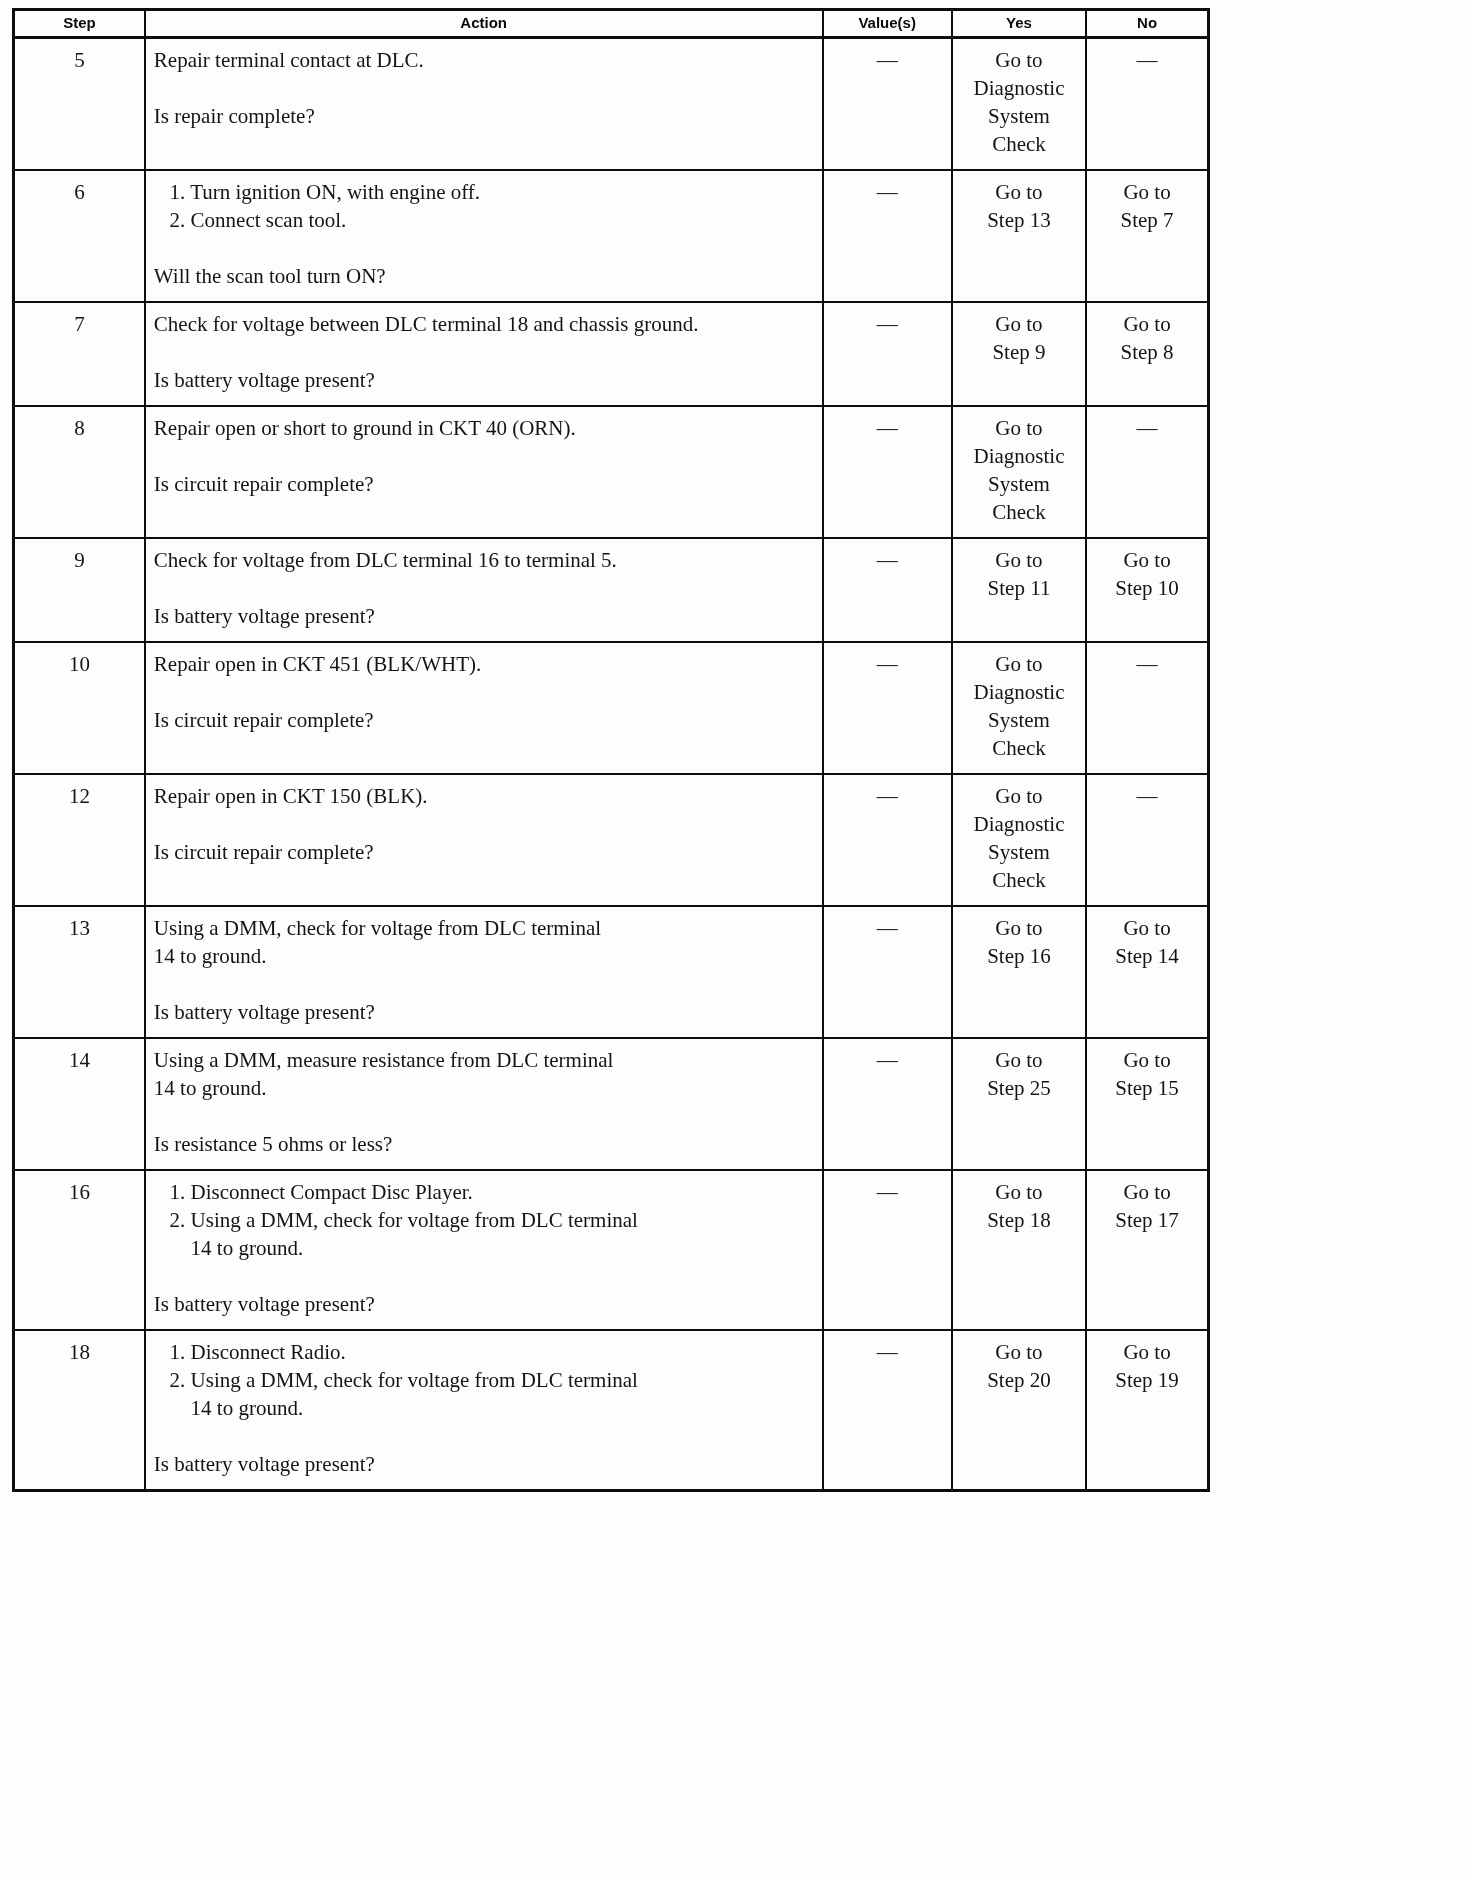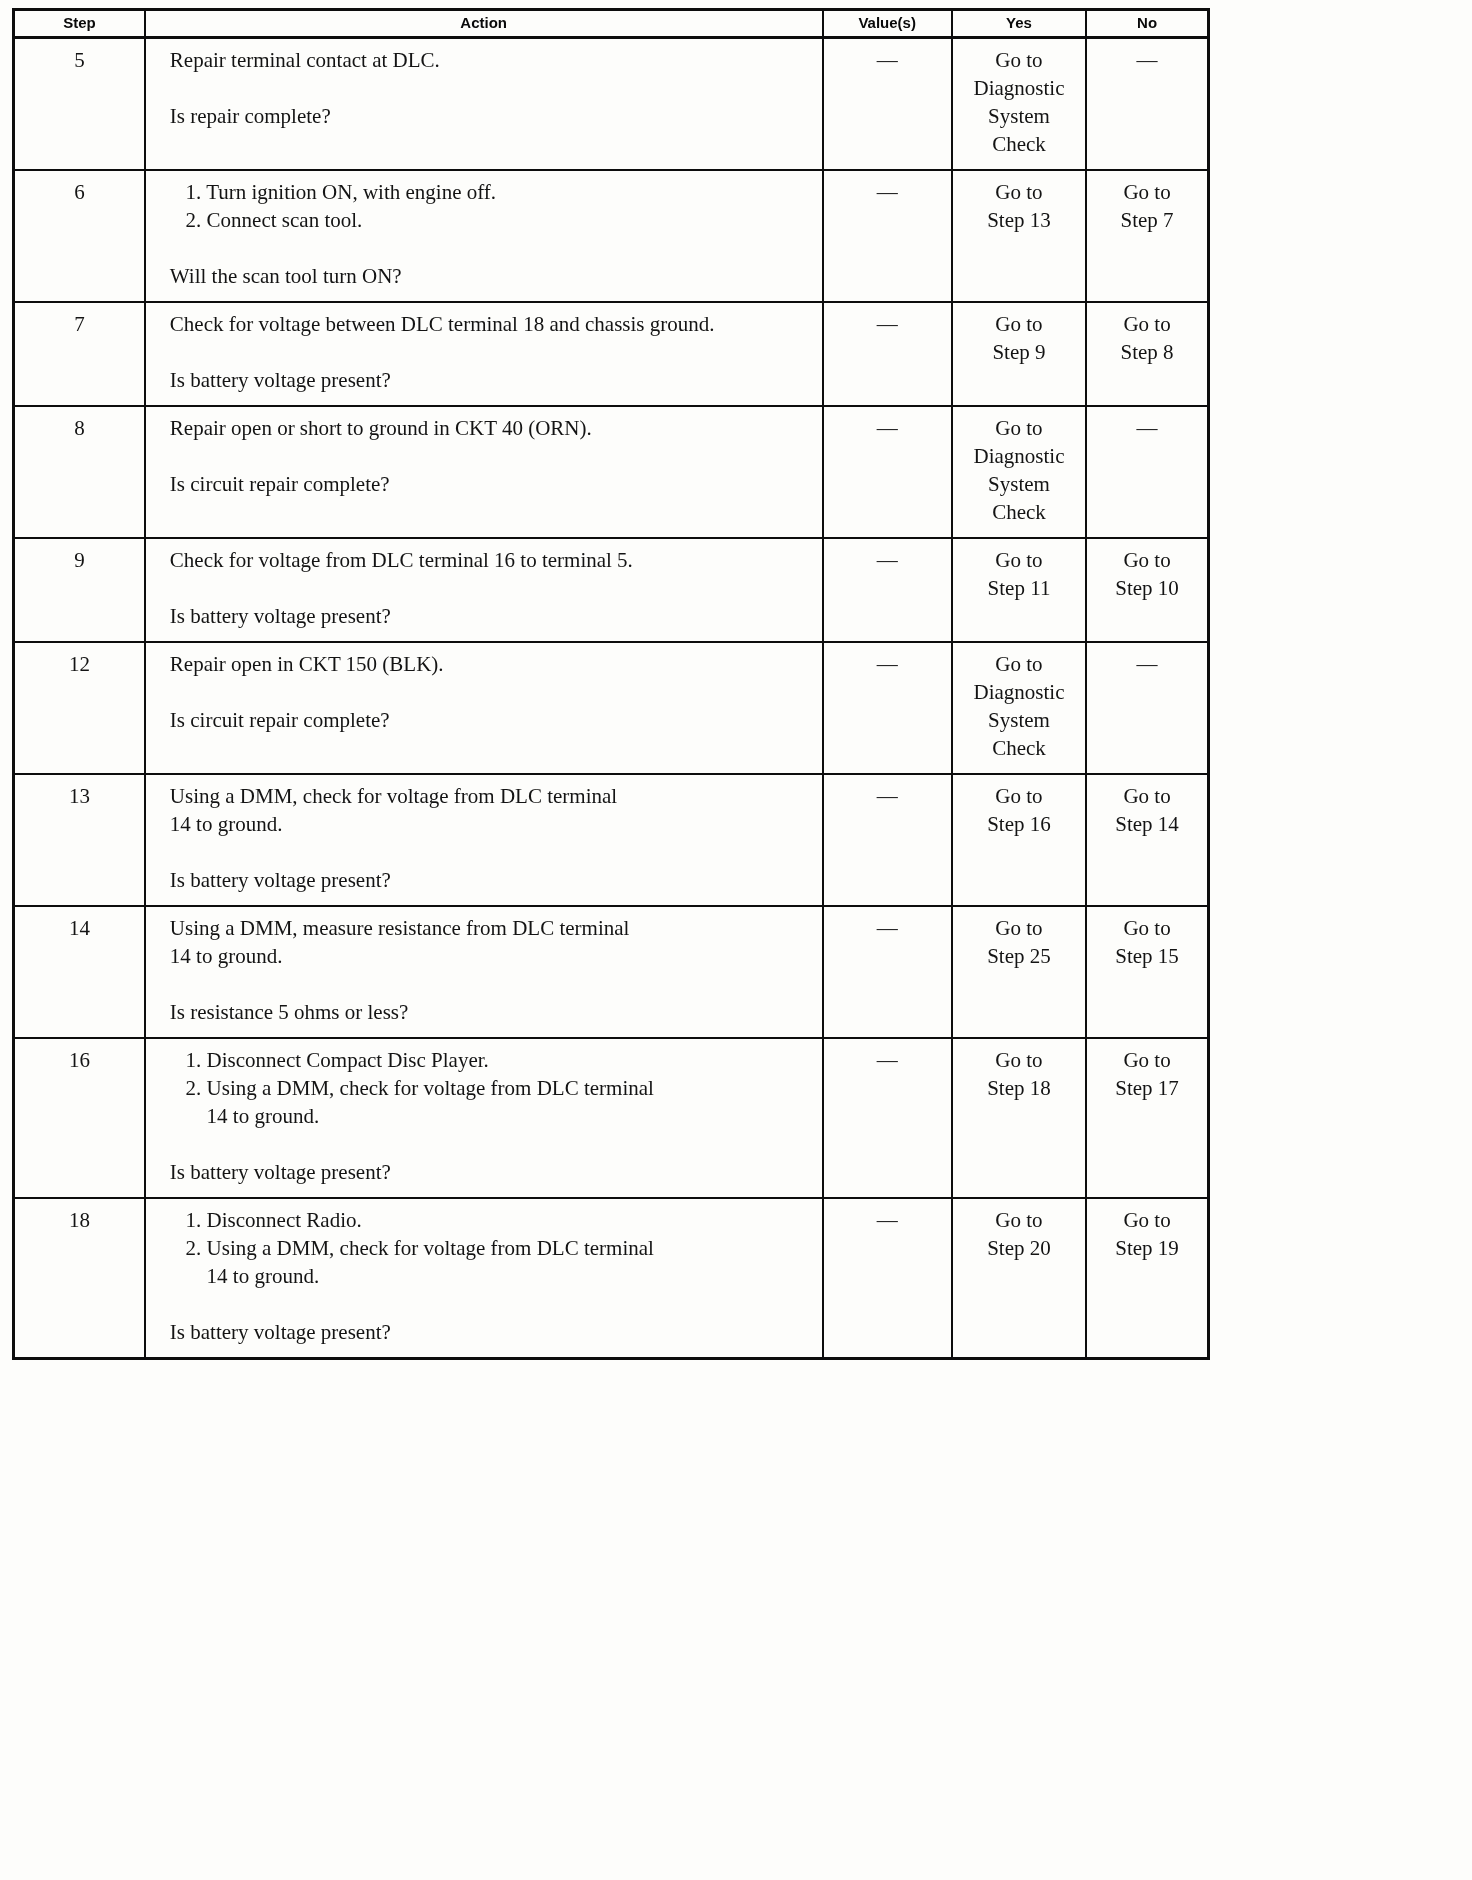--- a/index.html
+++ b/index.html
@@ -45,21 +45,21 @@
     font-size: 21px;
     line-height: 28px;
     padding: 7px 10px 11px;
   }
   td.step {
     text-align: center;
     white-space: pre-line;
   }
   td.action {
     white-space: pre-wrap;
-    padding-left: 24px;
+    padding-left: 8px;
   }
   td.values, td.goto {
     text-align: center;
     white-space: pre-line;
   }
 </style>
 </head>
 <body>
 
 <div class="page">
@@ -133,20 +133,32 @@
     <td class="action">Check for voltage from DLC terminal 16 to terminal 5.
 
 Is battery voltage present?</td>
     <td class="values">—</td>
     <td class="goto">Go to
 Step 11</td>
     <td class="goto">Go to
 Step 10</td>
   </tr>
         <tr>
+    <td class="step">10</td>
+    <td class="action">Repair open in CKT 451 (BLK/WHT).
+
+Is circuit repair complete?</td>
+    <td class="values">—</td>
+    <td class="goto">Go to
+Diagnostic
+System
+Check</td>
+    <td class="goto">—</td>
+  </tr>
+        <tr>
     <td class="step">12</td>
     <td class="action">Repair open in CKT 150 (BLK).
 
 Is circuit repair complete?</td>
     <td class="values">—</td>
     <td class="goto">Go to
 Diagnostic
 System
 Check</td>
     <td class="goto">—</td>

